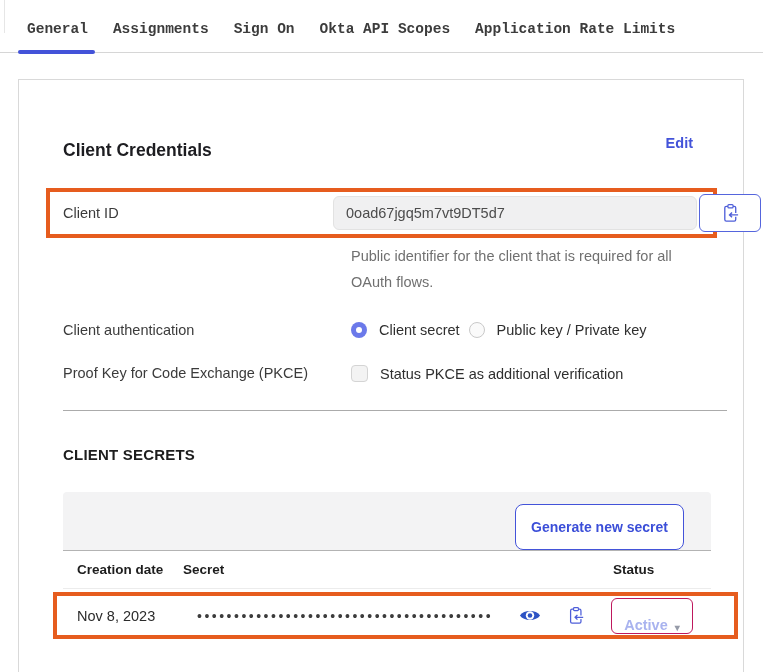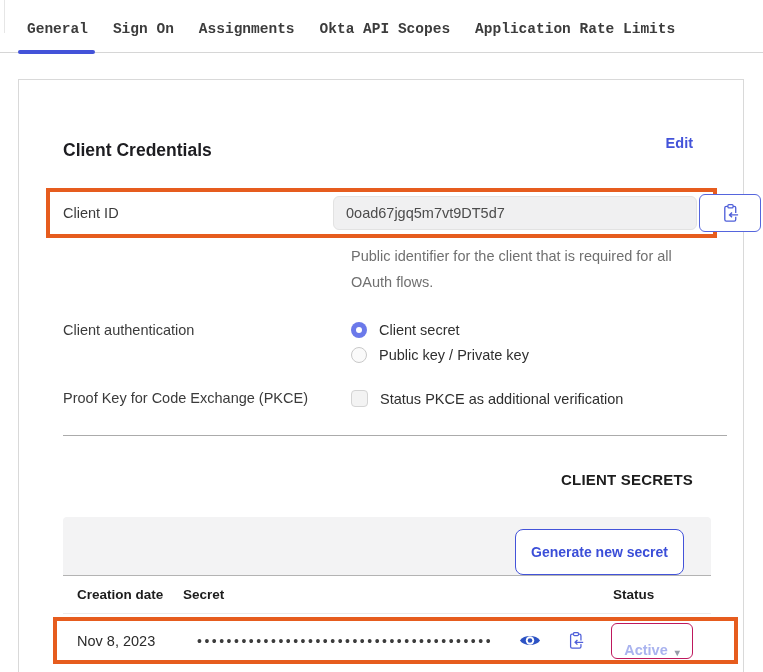--- a/index.html
+++ b/index.html
@@ -63,38 +63,38 @@
   }
   .copy-btn {
     margin-left: 2px; width: 62px; height: 38px; background: #fff;
     border: 1px solid #5565dd; border-radius: 6px;
     display: flex; align-items: center; justify-content: center; cursor: pointer; flex: none;
   }
   .desc { margin: 5px 0 0 288px; width: 330px; font-size: 14.5px; color: #707070; line-height: 26px; }
 
   
   .form-row { display: flex; margin-top: 27px; }
-  .radio-group { display: flex; flex-direction: column; gap: 9px; }
+  .radio-group { display: flex; flex-direction: row; gap: 9px; }
   .radio-option, .check-option { display: flex; align-items: center; gap: 12px; font-size: 14.5px; color: #2f2f2f; }
   .radio { width: 16px; height: 16px; border-radius: 50%; flex: none; position: relative; cursor: pointer; }
   .radio.selected { background: #6b79ea; }
   .radio.selected::after {
     content: ""; position: absolute; left: 5px; top: 5px; width: 6px; height: 6px;
     border-radius: 50%; background: #fff;
   }
   .radio.unselected { background: #fafafa; border: 1px solid #c9c9c9; }
   .checkbox {
     width: 17px; height: 17px; border-radius: 4px; flex: none;
     background: #f3f3f3; border: 1px solid #d4d4d4; cursor: pointer;
   }
 
   .divider { margin-top: 28px; width: 664px; border-top: 1px solid #ababab; }
 
   
-  .cs-title { margin-top: 35px; font-size: 15px; font-weight: bold; color: #1d1d1d; letter-spacing: 0.2px; text-align: right; }
+  .cs-title { margin-top: 35px; font-size: 15px; font-weight: bold; color: #1d1d1d; letter-spacing: 0.2px; }
   .cs-panel {
     margin-top: 29px; width: 648px; height: 59px; background: #f3f3f4;
     border-radius: 4px 4px 0 0; border-bottom: 1px solid #b3b3b3; position: relative;
   }
   .generate-btn {
     position: absolute; right: 27px; top: 12px; height: 46px; padding: 0 15px;
     background: #fff; border: 1px solid var(--accent-blue); border-radius: 8px;
     color: #3b4ed8; font-size: 14px; font-weight: bold; cursor: pointer;
     font-family: "Liberation Sans", sans-serif;
   }
@@ -133,22 +133,22 @@
   }
   .caret { font-size: 10px; color: #969ba8; }
 </style>
 </head>
 <body>
 
 <div class="corner-artifact"></div>
 
 <div class="tabbar">
   <div class="tab active">General</div>
+  <div class="tab">Assignments</div>
   <div class="tab">Sign On</div>
-  <div class="tab">Assignments</div>
   <div class="tab">Okta API Scopes</div>
   <div class="tab">Application Rate Limits</div>
 </div>
 
 <div class="card">
   <div class="card-inner">
 
     <div class="cc-header">
       <div class="cc-title">Client Credentials</div>
       <div class="edit-link">Edit</div>

